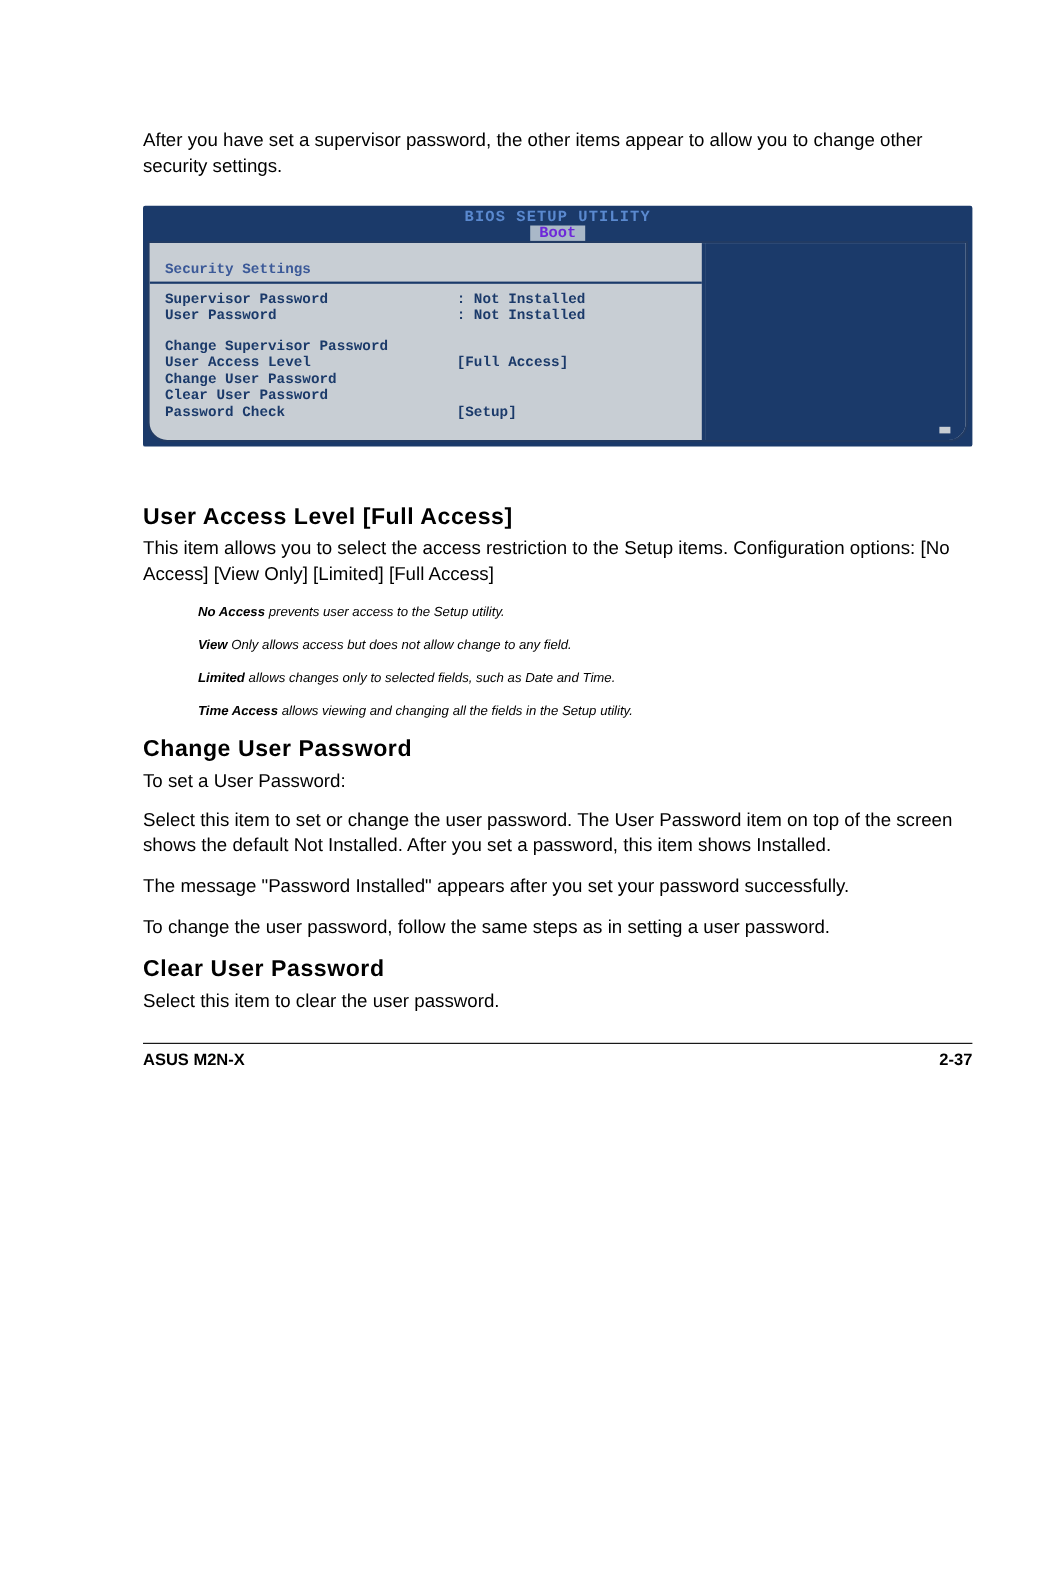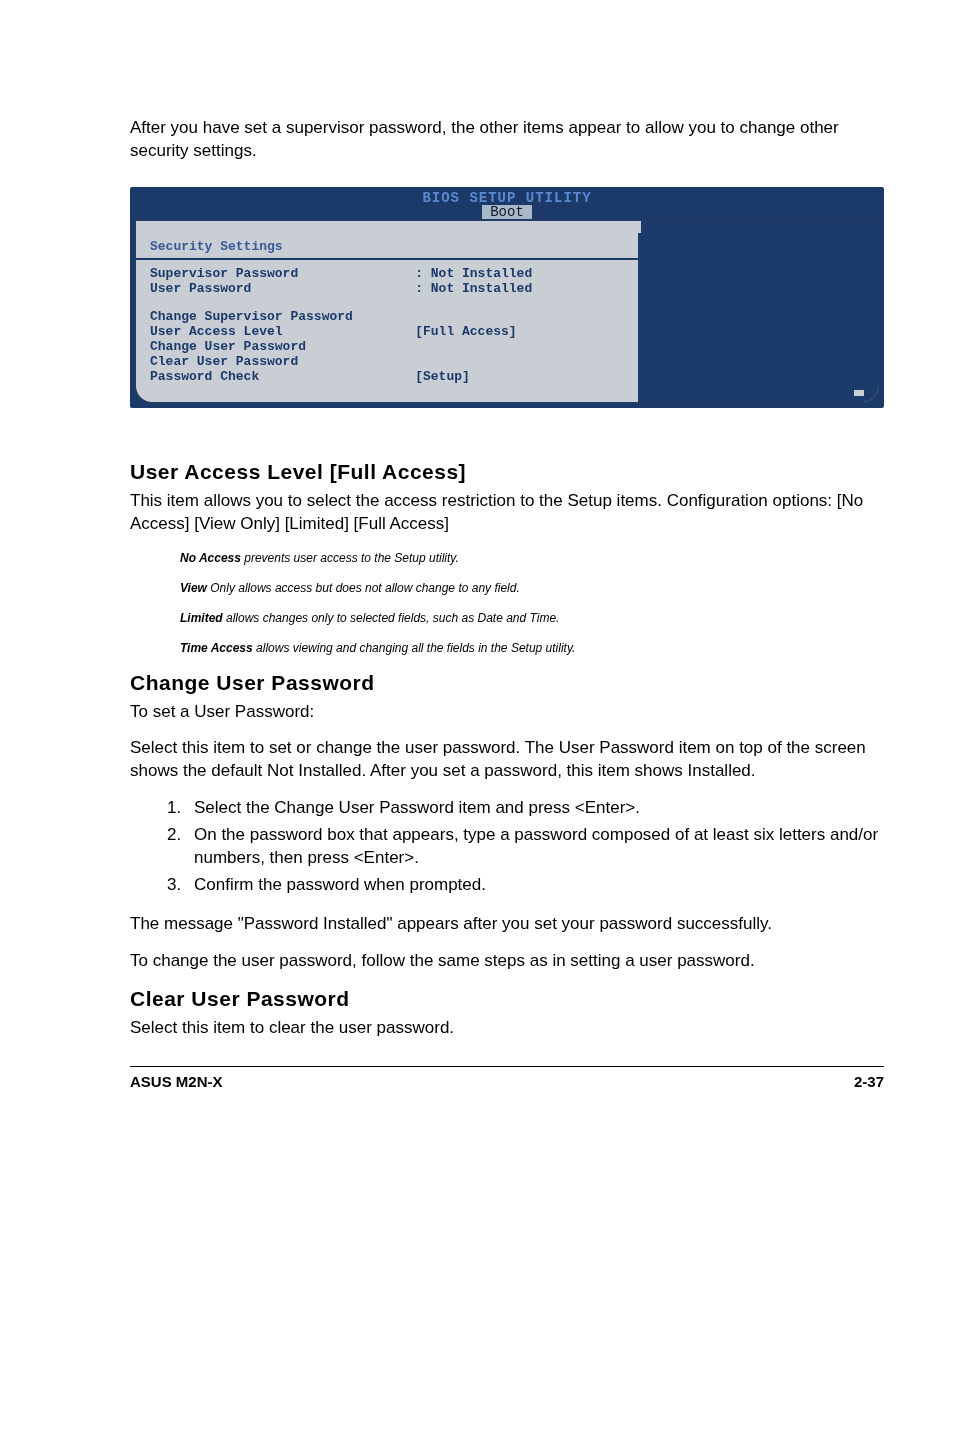--- a/index.html
+++ b/index.html
@@ -32,45 +32,44 @@
     color: #5a89cf;
     font-size: 14px;
     letter-spacing: 1px;
     position: relative;
     line-height: 1.0;
     padding-top: 2px;
   }
   .bios-tab {
     display: inline-block;
     background: #a9b8c8;
-    color: #0f172a;
+    color: #6d28d9;
     font-family: "Courier New", monospace;
-    font-weight: normal;
+    font-weight: bold;
     font-size: 14px;
     padding: 0 8px;
     letter-spacing: 0;
   }
   .bios-body {
     display: flex;
     background: #c8ced4;
     border: 2px solid #223b63;
     margin: 0 2px 2px 2px;
     border-radius: 0 0 18px 18px;
     overflow: hidden;
   }
   .bios-left {
     width: 68%;
     border-right: 3px solid #1b3a6a;
     font-family: "Courier New", monospace;
     font-size: 13px;
     font-weight: bold;
     color: #1b3a6a;
-    padding: 6px 14px 18px 14px;
+    padding: 16px 14px 18px 14px;
     box-sizing: border-box;
-    margin-top: 12px;
   }
   .bios-right {
     width: 32%;
     background: #1b3a6a;
     position: relative;
   }
   .bios-right-marker {
     position: absolute;
     right: 14px;
     bottom: 6px;
@@ -191,25 +190,20 @@
   <p class="indent-block">
     <span class="bold">Limited</span><span> allows changes only to selected fields, such as Date and Time.</span>
   </p>
   <p class="indent-block">
     <span class="bold">Time Access</span><span> allows viewing and changing all the fields in the Setup utility.</span>
   </p>
 
   <h2 class="h2">Change User Password</h2>
   <p class="bodytext">To set a User Password:</p>
   <p class="bodytext">Select this item to set or change the user password. The User Password item on top of the screen shows the default Not Installed. After you set a password, this item shows Installed.</p>
-  <ol class="steps">
-    <li>Select the Change User Password item and press &lt;Enter&gt;.</li>
-    <li>On the password box that appears, type a password composed of at least six letters and/or numbers, then press &lt;Enter&gt;.</li>
-    <li>Confirm the password when prompted.</li>
-  </ol>
   <p class="bodytext">The message "Password Installed" appears after you set your password successfully.</p>
   <p class="bodytext">To change the user password, follow the same steps as in setting a user password.</p>
 
   <h2 class="h2">Clear User Password</h2>
   <p class="bodytext">Select this item to clear the user password.</p>
 
   <hr class="footer-rule">
   <div class="footer">
     <span>ASUS M2N-X</span>
     <span>2-37</span>

